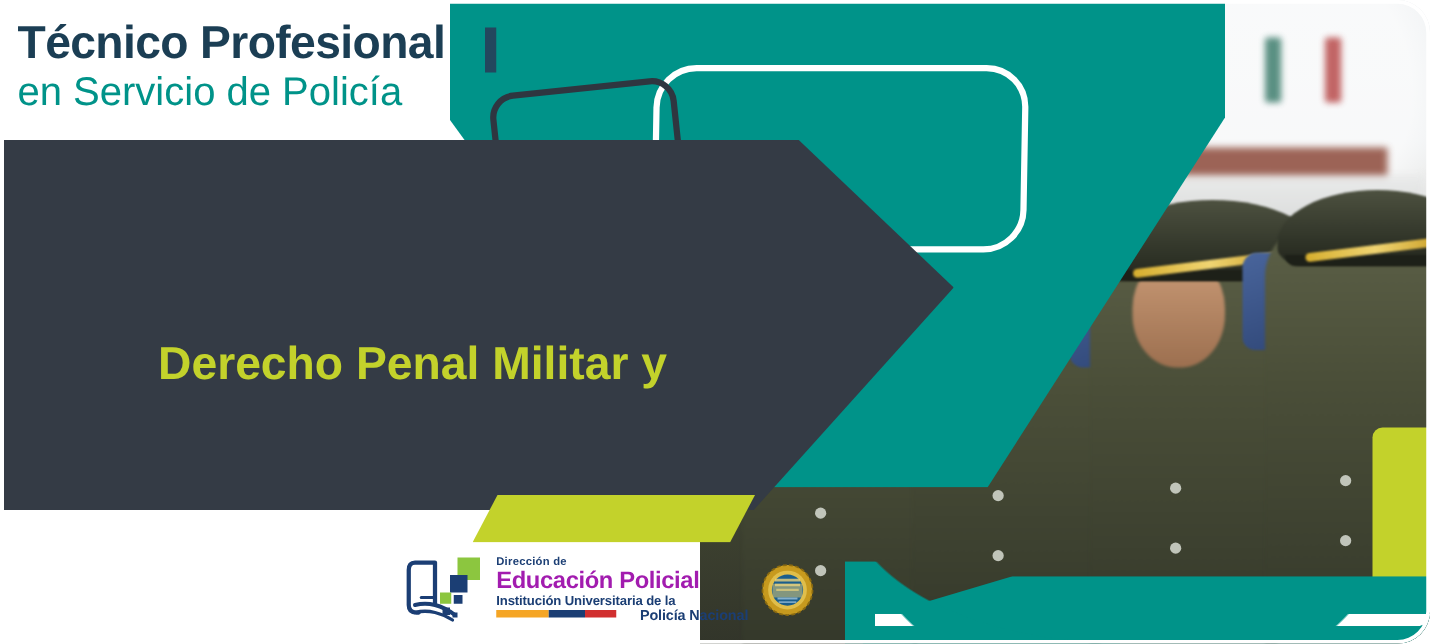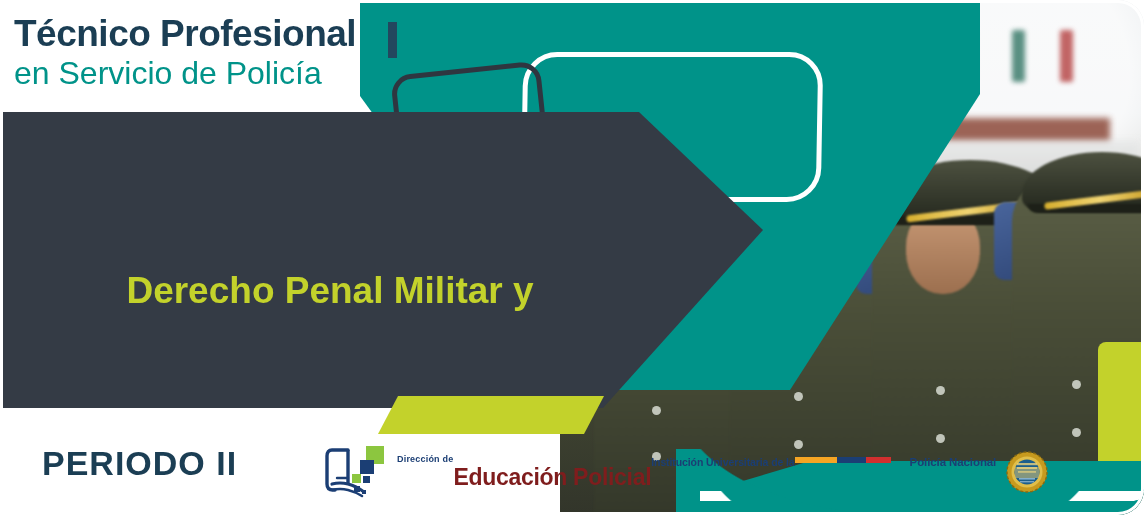--- a/index.html
+++ b/index.html
@@ -167,23 +167,23 @@
 
   
   .periodo{
     position:absolute; left:42px; top:444px;
     font-size:34px; font-weight:bold; color:#1B3E54; letter-spacing:1px;
   }
 
   
   .logo{ position:absolute; left:318px; top:444px; display:flex; align-items:center; gap:7px; }
   .logo-mark{ width:72px; height:56px; position:relative; }
-  .logo-text{ display:flex; flex-direction:row; line-height:1; }
+  .logo-text{ display:flex; flex-direction:column; line-height:1; }
   .lt1{ font-size:9px; color:#1B3E74; font-weight:bold; letter-spacing:.2px; }
-  .lt2{ font-size:23px; color:#7f1d1d; font-weight:bold; letter-spacing:-.3px; margin-top:11px; }
+  .lt2{ font-size:19px; color:#a21caf; font-weight:bold; letter-spacing:-.3px; margin-top:1px; }
   .lt3{ font-size:10.5px; color:#1B3E74; font-weight:bold; margin-top:2px; letter-spacing:-.1px; }
   .lt4row{ display:flex; align-items:flex-start; gap:19px; margin-top:2px; }
   .flagbar{ display:flex; width:96px; height:6px; }
   .flagbar i{ display:block; height:100%; }
   .fy{ width:44%; background:#F5A524; }
   .fb{ width:30%; background:#1B3E74; }
   .fr{ width:26%; background:#D12F2F; }
   .lt4{ font-size:11.5px; color:#1B3E74; font-weight:bold; letter-spacing:-.1px; }
   .seal{ width:44px; height:46px; position:relative; margin-left:2px; }
 </style>
@@ -256,21 +256,20 @@
   <div class="hdr">
     <div class="hdr-title">Técnico Profesional</div>
     <div class="hdr-sub">en Servicio de Policía</div>
   </div>
 
 
   <div class="subject">
     <span>Derecho Penal Militar y</span>
   </div>
 
-  <div class="periodo">PERIODO II</div>
 
   <div class="logo">
 
     <div class="logo-mark">
       <svg viewBox="0 0 72 56" width="72" height="56">
 
         <path d="M30 6 L14 6 Q9 6 9 12 L9 40 Q9 46 15 46 L17 46" fill="none" stroke="#1B3E74" stroke-width="3.4" stroke-linecap="round"></path>
         <path d="M30 6 L30 40" fill="none" stroke="#1B3E74" stroke-width="3.4"></path>
         <path d="M14 40 Q22 38 30 40 Q38 42 46 48" fill="none" stroke="#1B3E74" stroke-width="3.2" stroke-linecap="round"></path>
         <path d="M14 46 Q22 44 30 46 Q38 48 44 52" fill="none" stroke="#1B3E74" stroke-width="2.6" stroke-linecap="round"></path>

